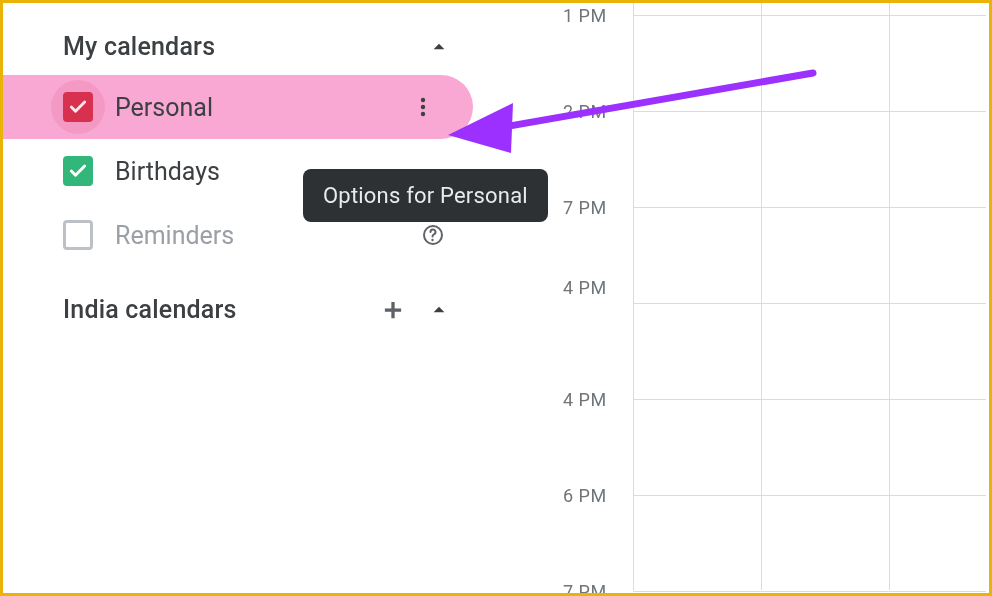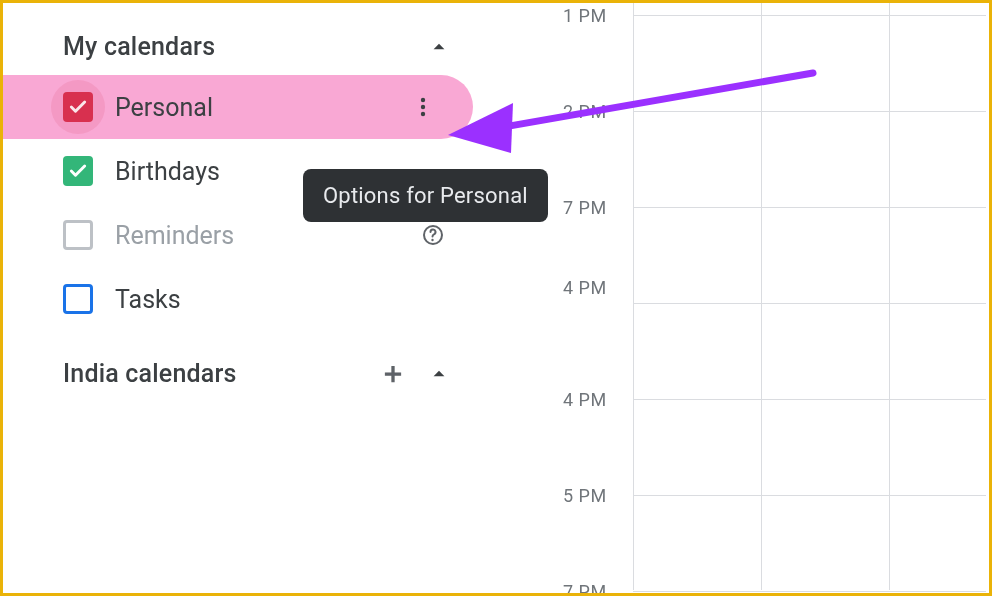--- a/index.html
+++ b/index.html
@@ -163,21 +163,21 @@
       <div class="hour-label" style="top: 12px;">1 PM</div>
       <div class="hour-line" style="top: 12px;"></div>
       <div class="hour-label" style="top: 108px;">2 PM</div>
       <div class="hour-line" style="top: 108px;"></div>
       <div class="hour-label" style="top: 204px;">7 PM</div>
       <div class="hour-line" style="top: 204px;"></div>
       <div class="hour-label" style="top: 284px;">4 PM</div>
       <div class="hour-line" style="top: 300px;"></div>
       <div class="hour-label" style="top: 396px;">4 PM</div>
       <div class="hour-line" style="top: 396px;"></div>
-      <div class="hour-label" style="top: 492px;">5 PM</div>
+      <div class="hour-label" style="top: 492px;">6 PM</div>
       <div class="hour-line" style="top: 492px;"></div>
       <div class="hour-label" style="top: 588px;">7 PM</div>
       <div class="hour-line" style="top: 588px;"></div>
       <div class="col-line" style="left: 70px;"></div>
       <div class="col-line" style="left: 198px;"></div>
       <div class="col-line" style="left: 326px;"></div>
     </div>
 
   <div class="sidebar">
 
@@ -221,24 +221,20 @@
           <span class="chk empty" style="color: rgb(189, 193, 198);"></span>
           <span class="cal-label">Reminders</span>
           <span class="item-action">
             <svg viewBox="0 0 24 24">
               <circle cx="12" cy="12" r="9" fill="none" stroke="#5f6368" stroke-width="2"></circle>
               <path d="M9.5 9a2.5 2.5 0 1 1 3.5 2.3c-.9.4-1.5 1-1.5 2.2" fill="none" stroke="#5f6368" stroke-width="2" stroke-linecap="round"></path>
               <circle cx="11.5" cy="17" r="1.2" fill="#5f6368"></circle>
             </svg>
           </span>
         </div>
-        <div class="cal-item">
-          <span class="chk empty" style="color: rgb(26, 115, 232);"></span>
-          <span class="cal-label">Tasks</span>
-        </div>
       </div>
 
     <div class="section-header other-header">
       <span class="title">India calendars</span>
       <span class="actions">
         <span class="plus-icon">
           <svg viewBox="0 0 24 24">
               <path d="M11 5h2v14h-2z"></path>
               <path d="M5 11h14v2H5z"></path>
             </svg>

